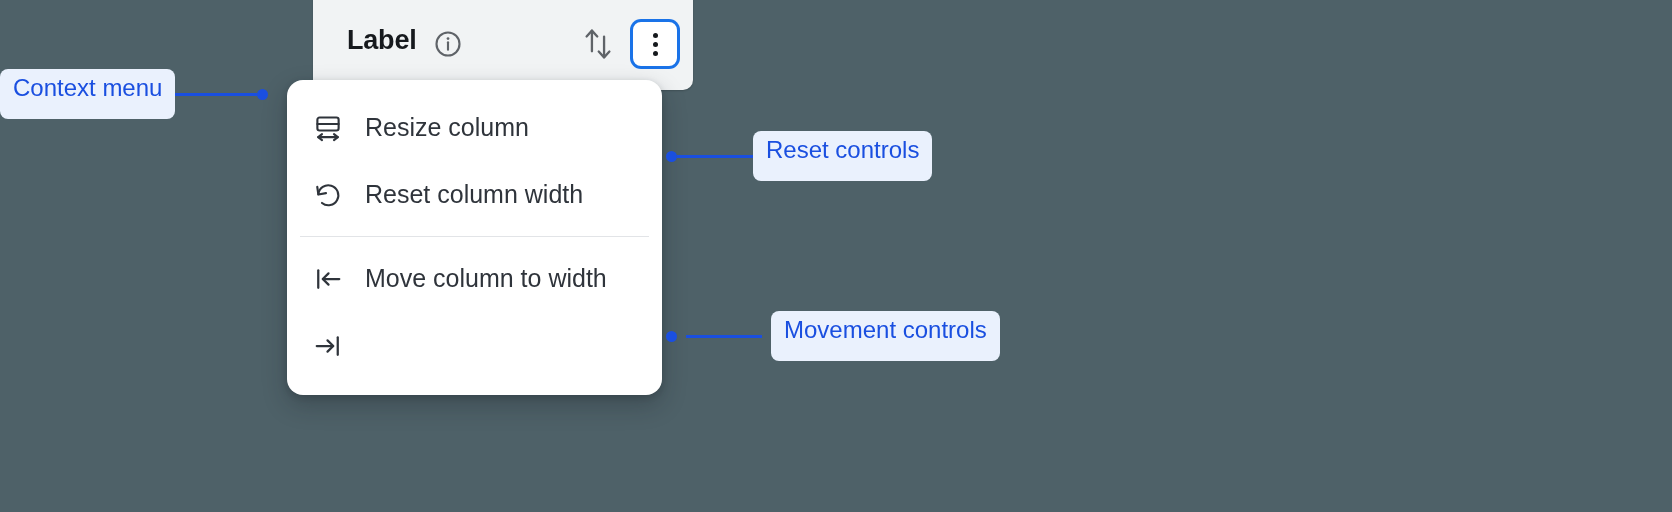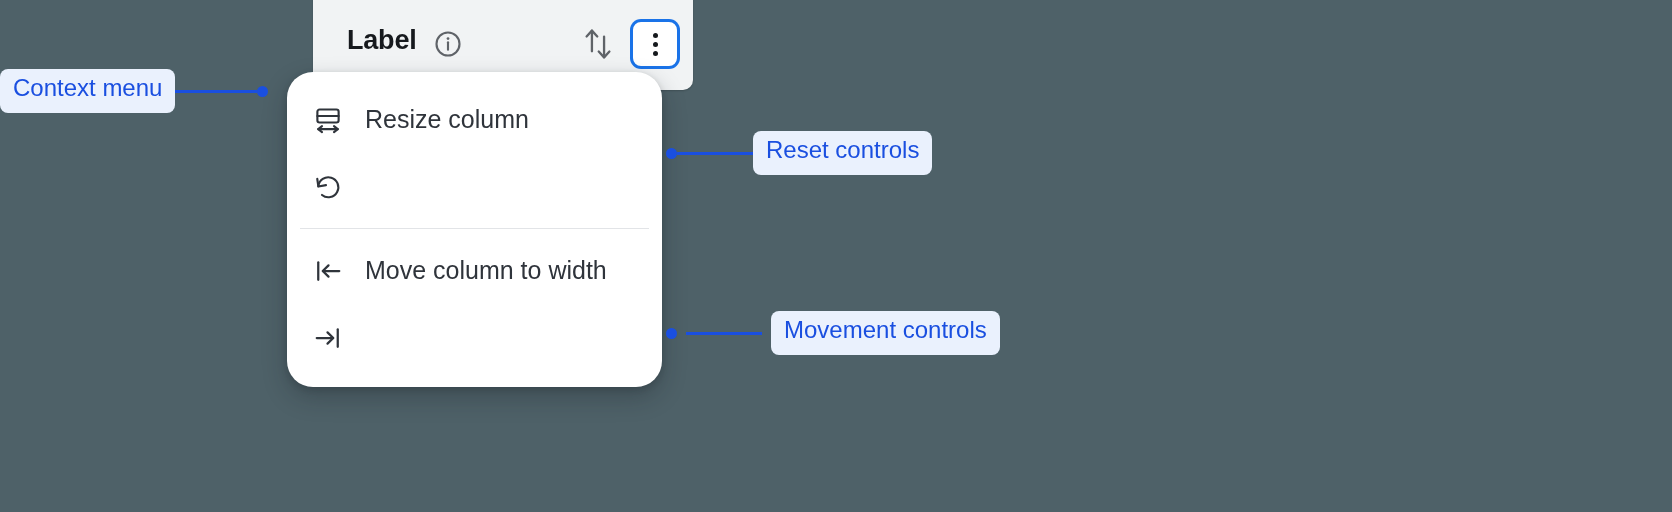--- a/index.html
+++ b/index.html
@@ -92,24 +92,24 @@
     width: 5px;
     height: 5px;
     border-radius: 50%;
     background: #16191d;
   }
 
   
   .context-menu {
     position: absolute;
     left: 287px;
-    top: 72px;
+    top: 80px;
     width: 375px;
     background: #ffffff;
-    border-radius: 26px;
+    border-radius: 16px;
     padding: 14px 0 16px 0;
     box-sizing: border-box;
     box-shadow: 0 10px 24px rgba(20,26,32,0.28), 0 2px 6px rgba(20,26,32,0.18);
   }
 
   .menu-item {
     display: flex;
     align-items: center;
     height: 67px;
     padding: 0 20px 0 26px;
@@ -143,21 +143,21 @@
     position: absolute;
     display: flex;
     align-items: center;
   }
 
   .anno-chip {
     background: #eaf1fd;
     color: #1a4fe0;
     font-size: 24px;
     border-radius: 8px;
-    padding: 7px 13px 13px 13px;
+    padding: 7px 13px 19px 13px;
     line-height: 1;
     white-space: nowrap;
   }
 
   .anno-line {
     height: 3px;
     background: #1a4fe0;
     flex: 0 0 auto;
   }
 
@@ -226,20 +226,21 @@
       <span class="menu-text">Resize column</span>
     </div>
 
     <div class="menu-item">
       <span class="menu-icon">
         <svg viewBox="0 0 24 24" width="30" height="30" fill="none" stroke="#2f343b" stroke-width="1.7" stroke-linecap="round" stroke-linejoin="round">
           <path d="M4.3 11.4 A8 8 0 1 1 7.2 18.4"></path>
           <polyline points="3.4,5.4 4.3,11.6 10.4,10.5"></polyline>
         </svg>
       </span>
+      <span class="menu-text">Reset column width</span>
     </div>
 
     <div class="menu-separator"></div>
 
 
     <div class="menu-item">
       <span class="menu-icon">
         <svg viewBox="0 0 24 24" width="30" height="30" fill="none" stroke="#2f343b" stroke-width="1.8" stroke-linecap="round" stroke-linejoin="round">
           <line x1="4.2" y1="5" x2="4.2" y2="19"></line>
           <line x1="21" y1="12" x2="8" y2="12"></line>

